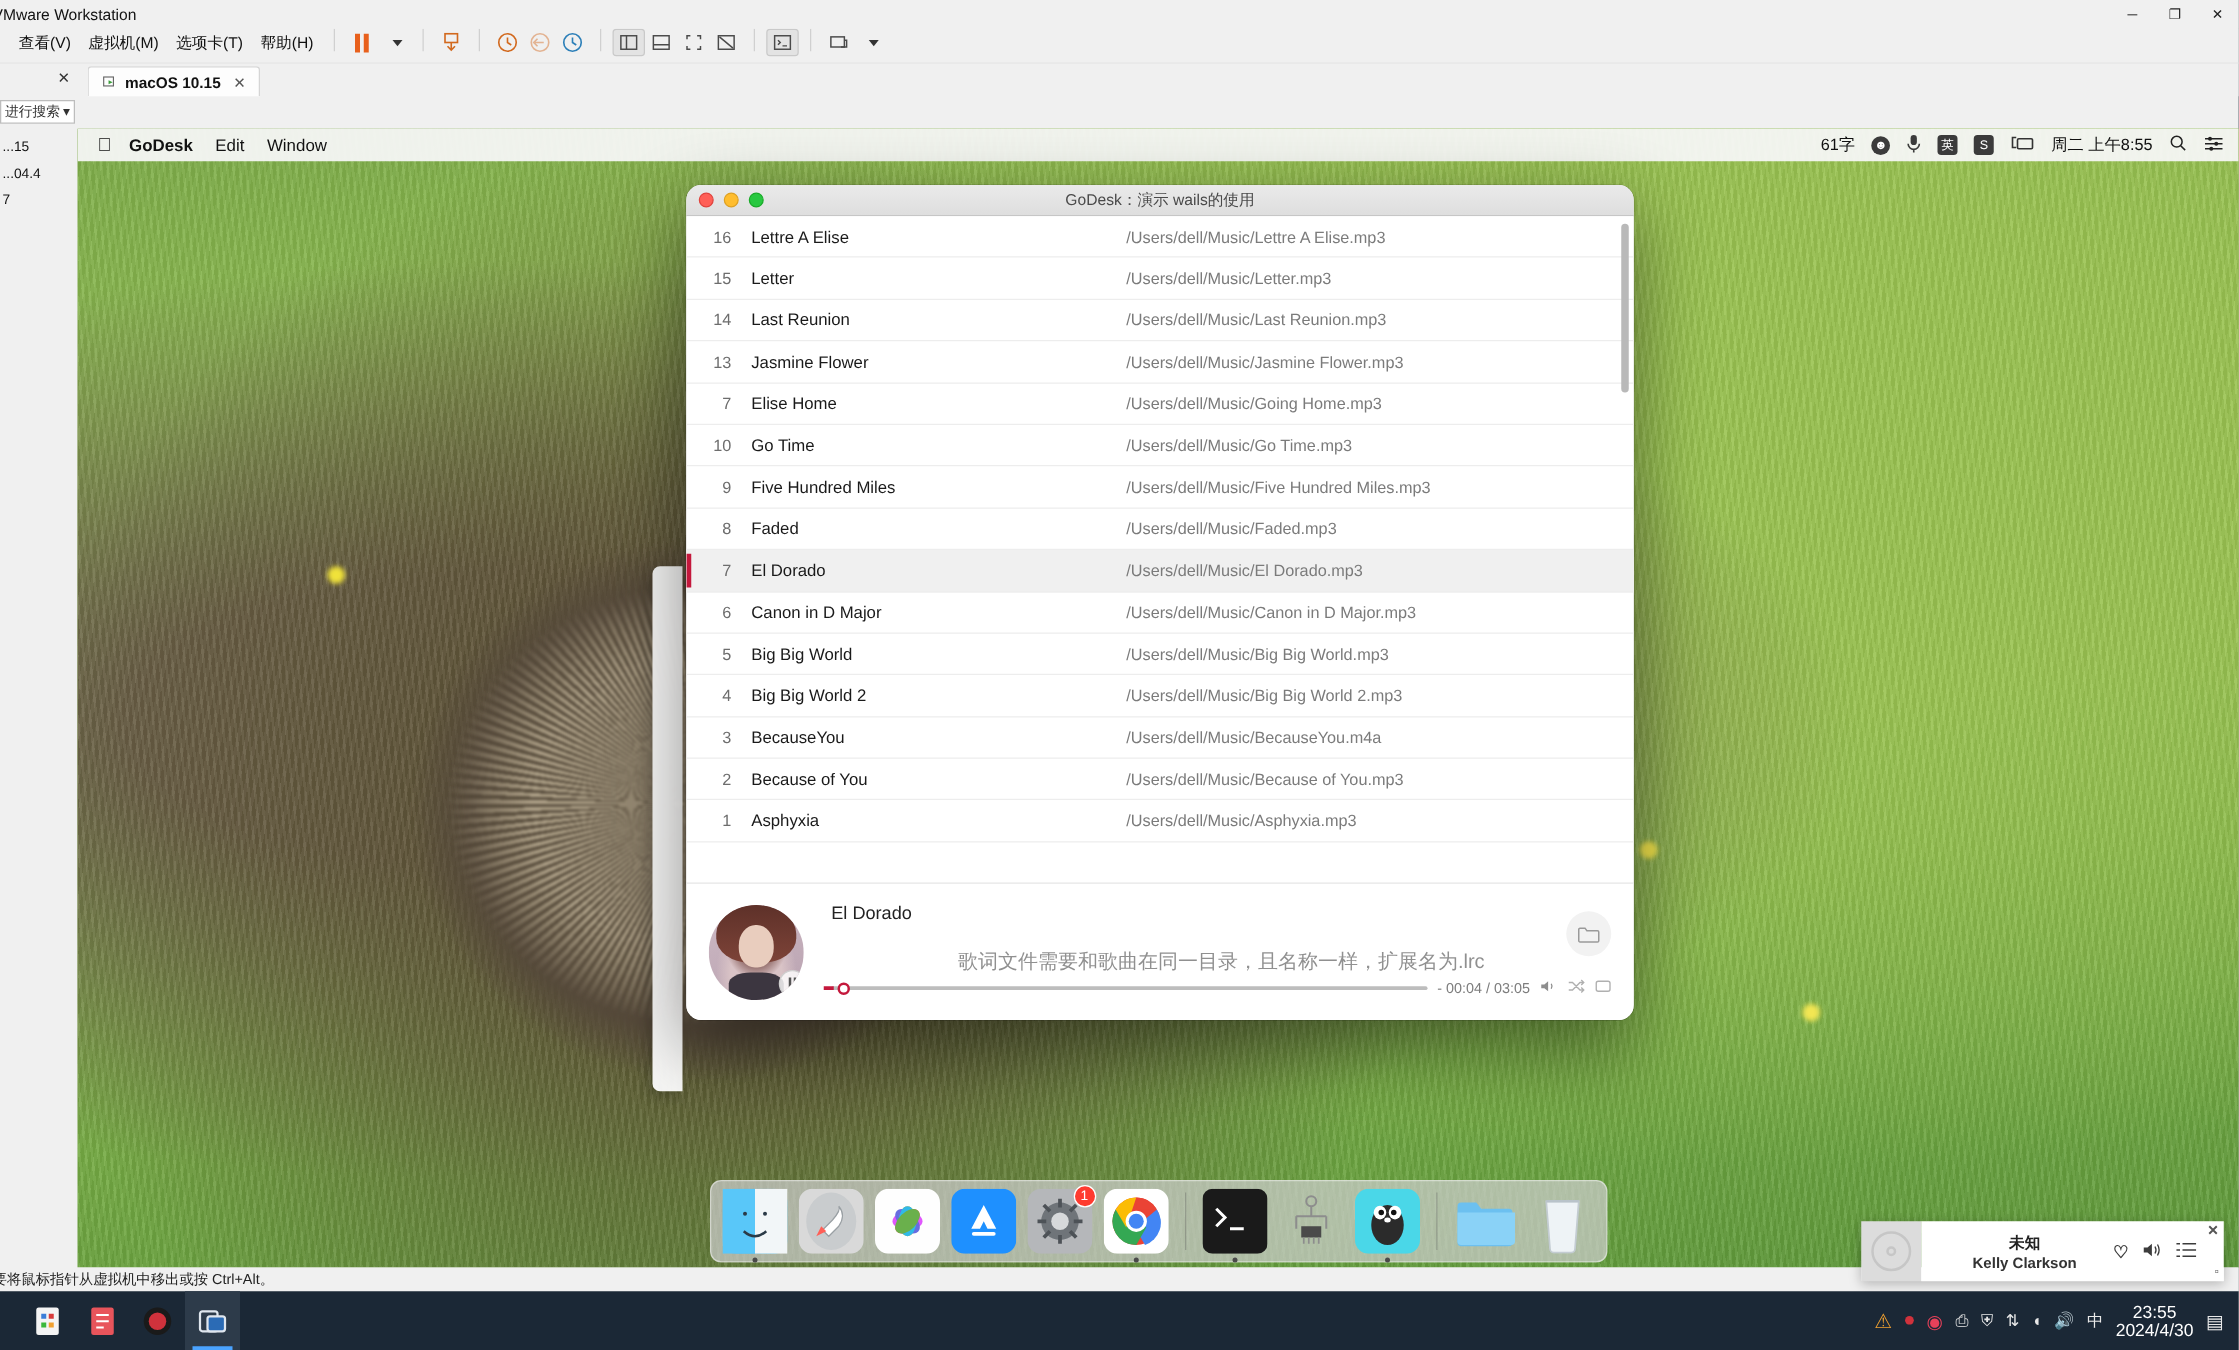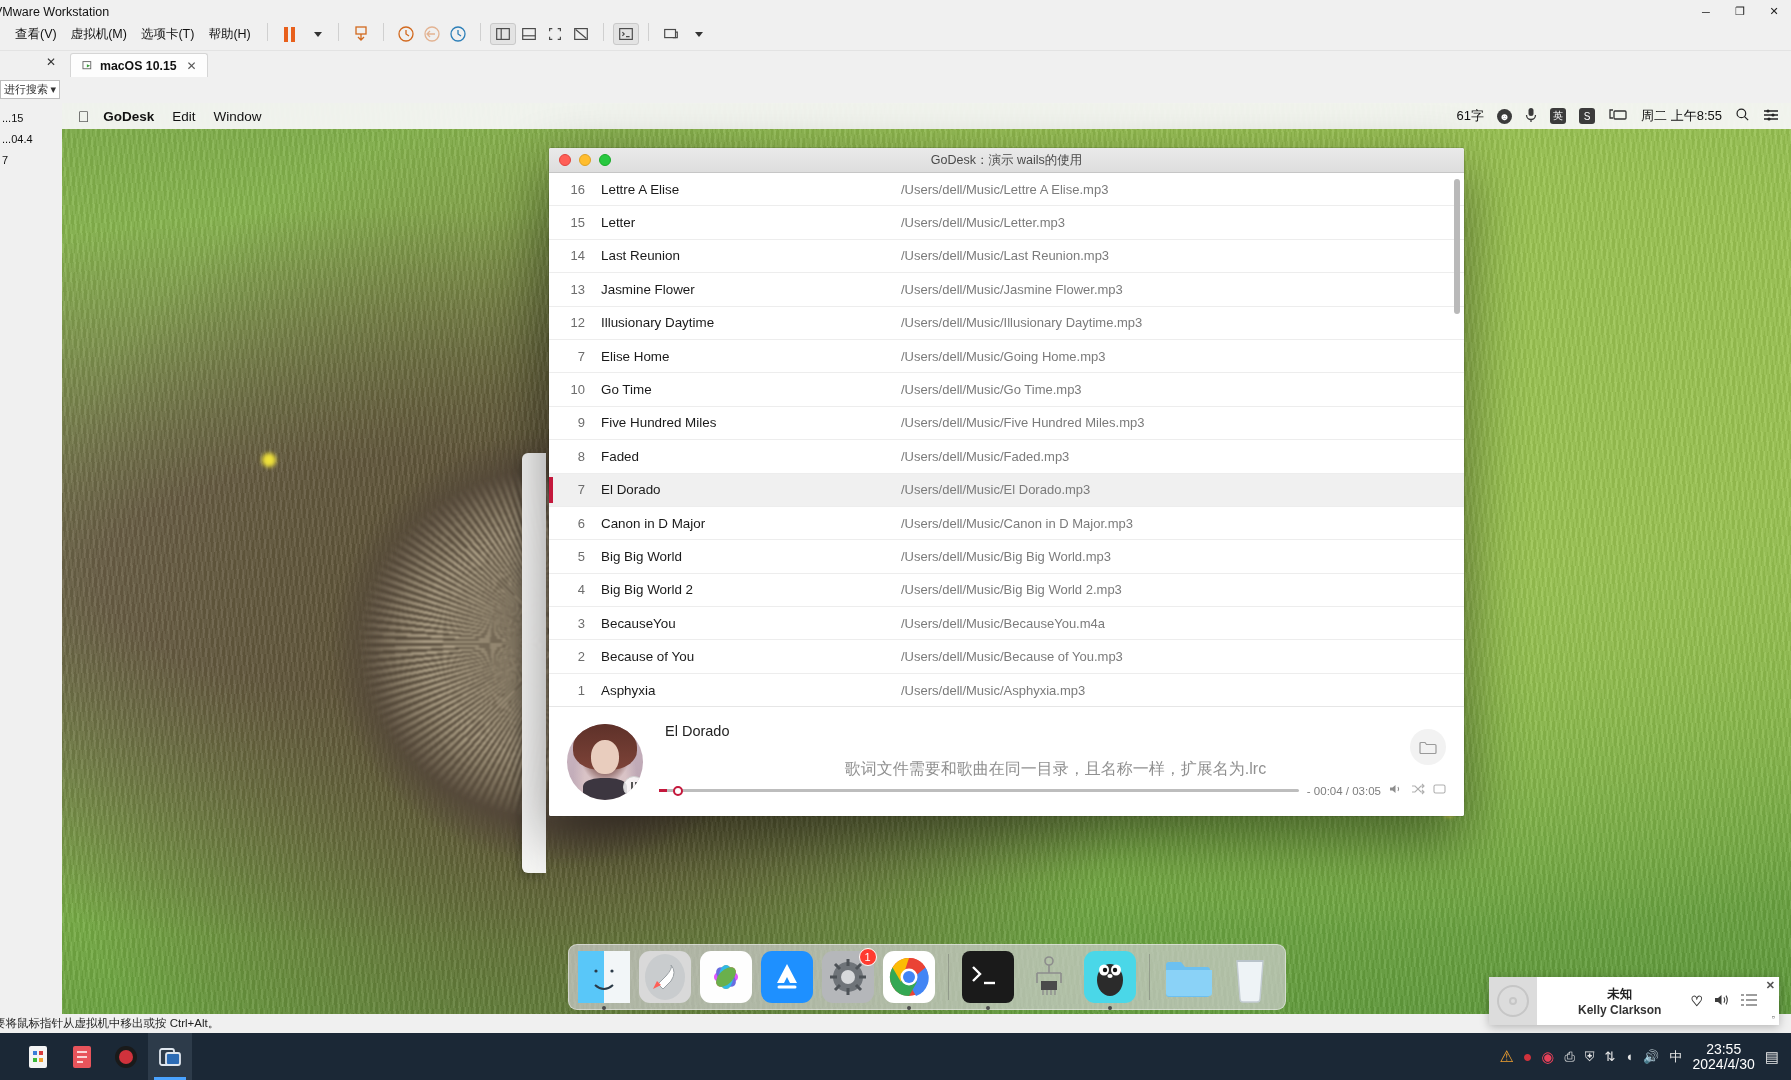--- a/index.html
+++ b/index.html
@@ -125,22 +125,22 @@
   .mm-item { margin-right:18px; }
   .mm-item.bold { font-weight:bold; }
   .mac-right { margin-left:auto; display:flex; align-items:center; gap:13px; font-size:13px; color:#111; }
   .mi-box { width:16px;height:16px;border-radius:3px;background:#3b3b3b;color:#fff;
             font-size:10px; display:flex;align-items:center;justify-content:center;}
   .mi-circle { width:15px;height:15px;border-radius:50%;background:#3b3b3b;color:#fff;
             font-size:10px; display:flex;align-items:center;justify-content:center;}
 
   
   .godesk {
-    position:absolute; left:487px; top:45px; width:915px; height:668px;
-    background:#fdfdfd; border-radius:2px; overflow:hidden;
+    position:absolute; left:487px; top:45px; width:758px; height:668px;
+    background:#fdfdfd; border-radius:12px; overflow:hidden;
     box-shadow:0 22px 60px rgba(0,0,0,.45), 0 0 0 .5px rgba(0,0,0,.2);
     display:flex; flex-direction:column;
   }
   .gd-titlebar {
     height:25px; background:linear-gradient(#eaeaea,#dedede);
     border-bottom:1px solid #c6c6c6; display:flex; align-items:center; position:relative;
     padding-left:10px; flex:0 0 auto;
   }
   .traffic { display:flex; gap:8px; }
   .tl { width:12px;height:12px;border-radius:50%; }
@@ -452,25 +452,20 @@
             <div class="idx">14</div>
             <div class="name">Last Reunion</div>
             <div class="path">/Users/dell/Music/Last Reunion.mp3</div>
           </div>
           <div class="row">
             <div class="idx">13</div>
             <div class="name">Jasmine Flower</div>
             <div class="path">/Users/dell/Music/Jasmine Flower.mp3</div>
           </div>
           <div class="row">
-            <div class="idx">12</div>
-            <div class="name">Illusionary Daytime</div>
-            <div class="path">/Users/dell/Music/Illusionary Daytime.mp3</div>
-          </div>
-          <div class="row">
             <div class="idx">7</div>
             <div class="name">Elise Home</div>
             <div class="path">/Users/dell/Music/Going Home.mp3</div>
           </div>
           <div class="row">
             <div class="idx">10</div>
             <div class="name">Go Time</div>
             <div class="path">/Users/dell/Music/Go Time.mp3</div>
           </div>
           <div class="row">

